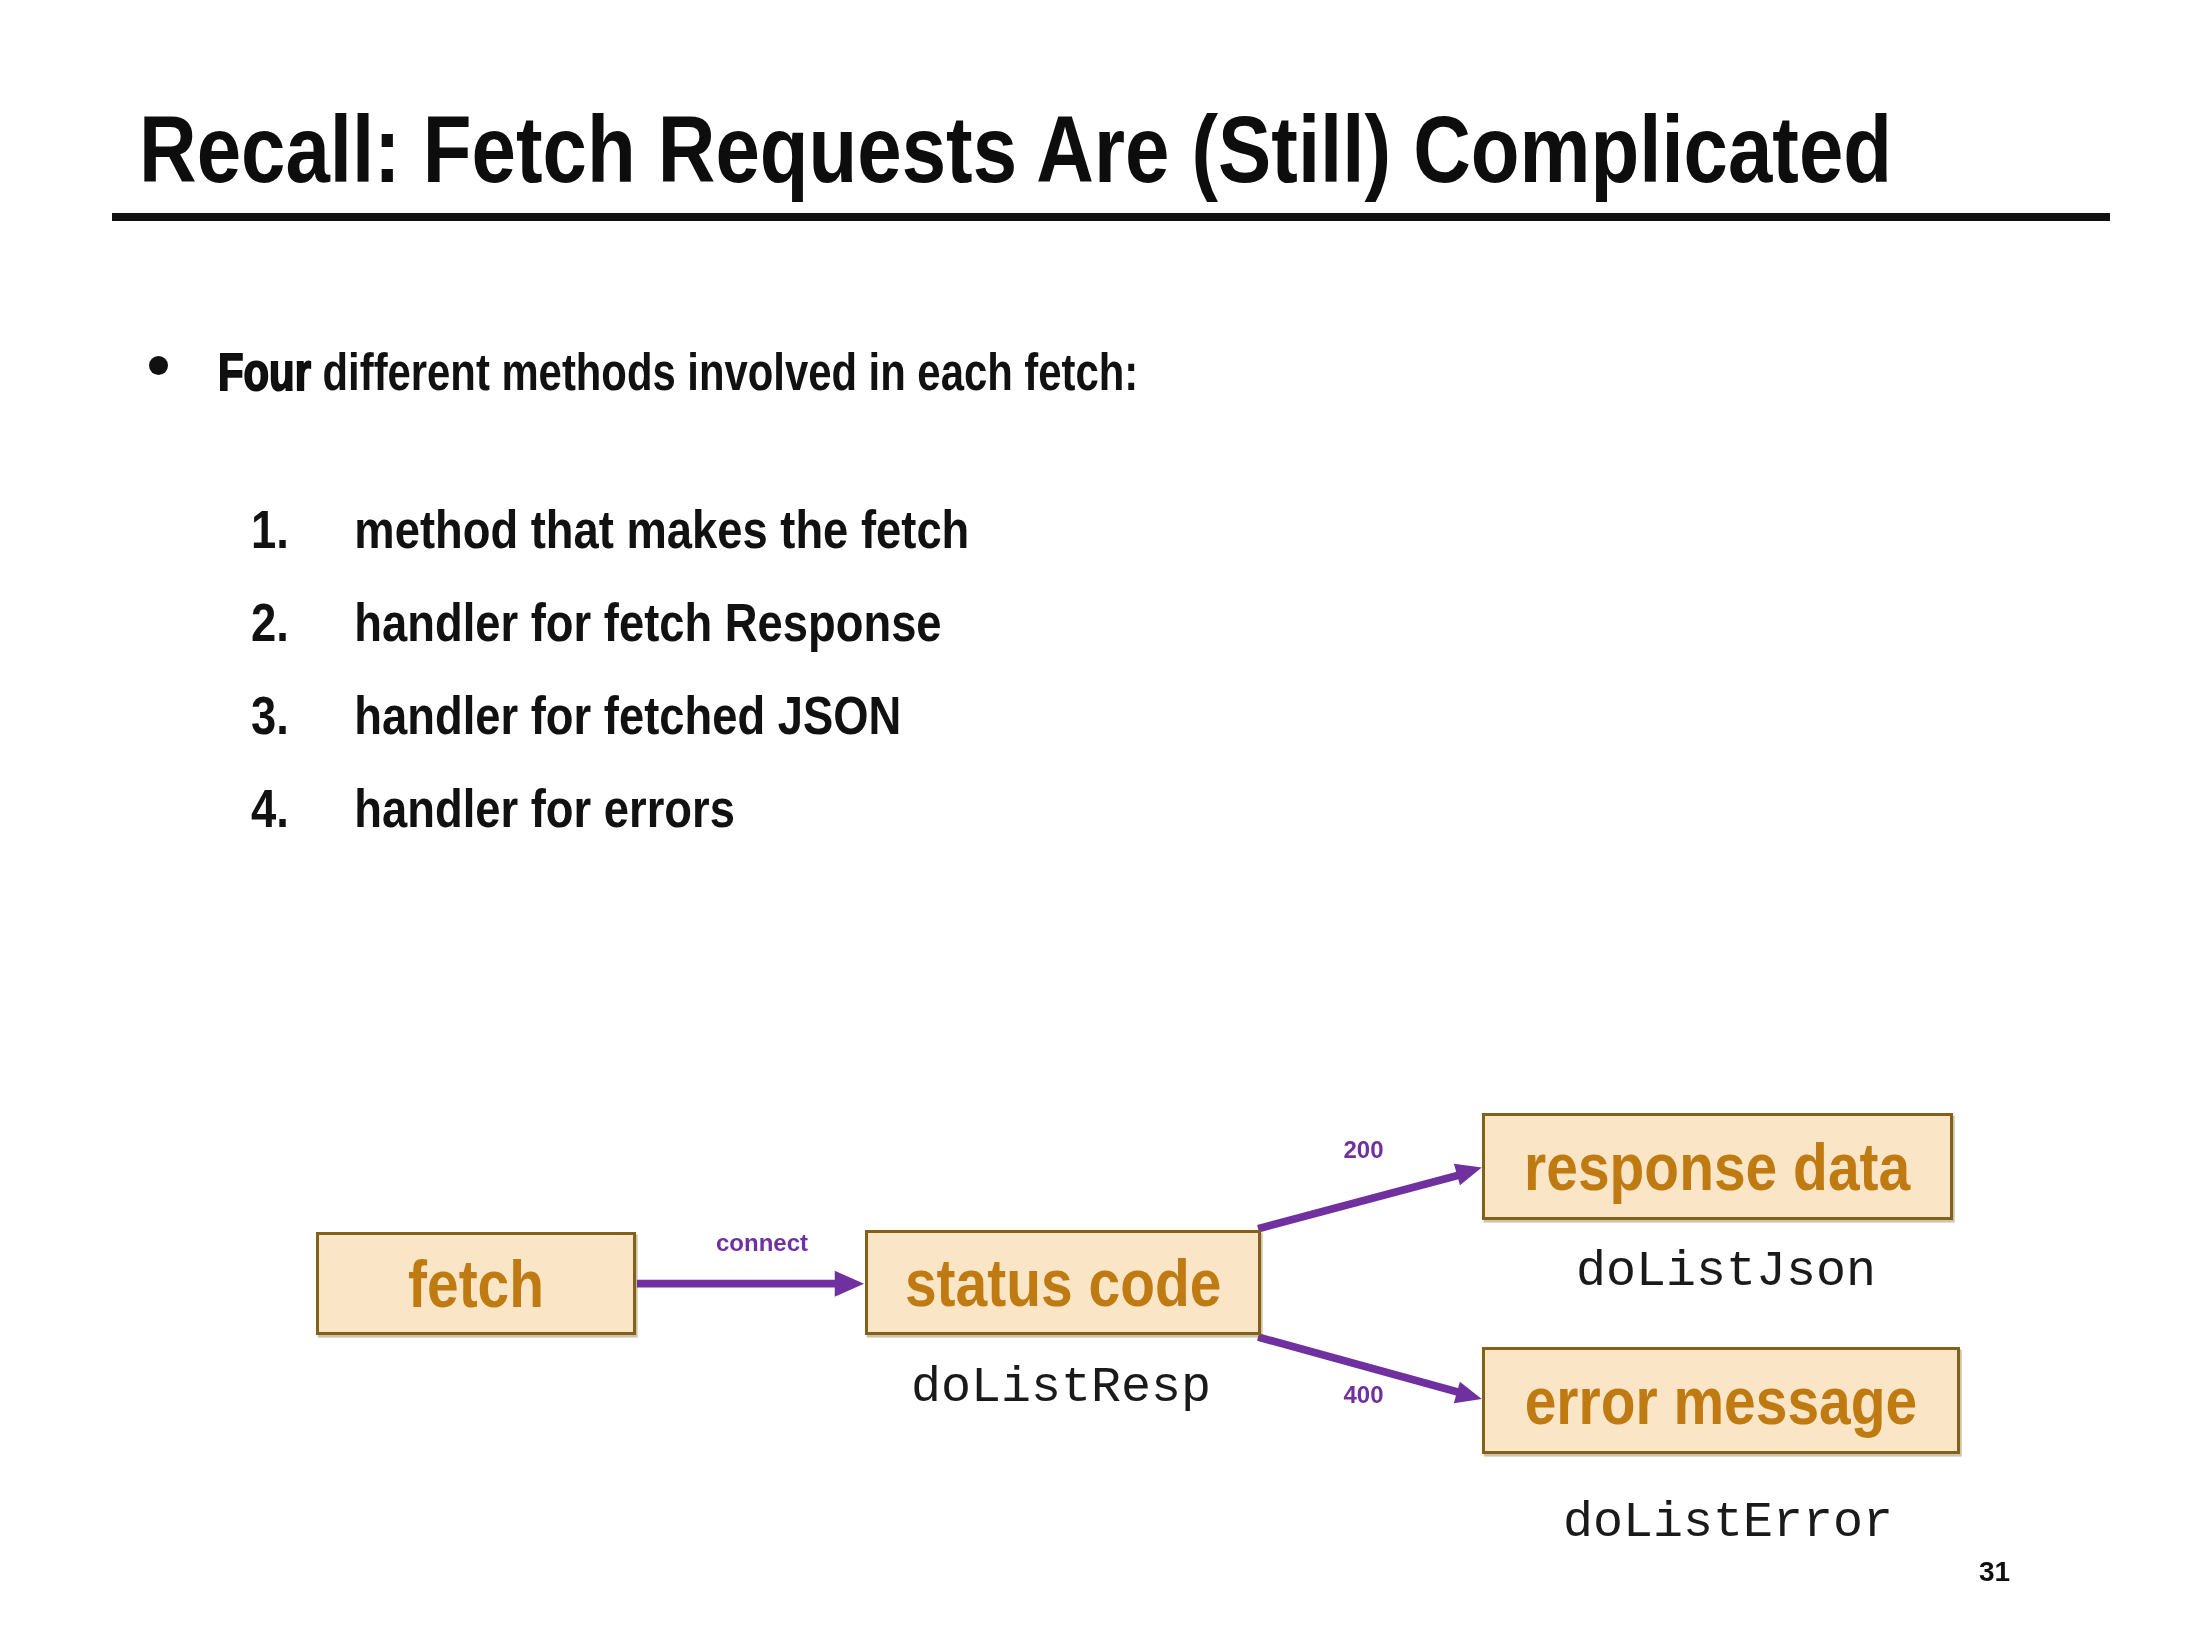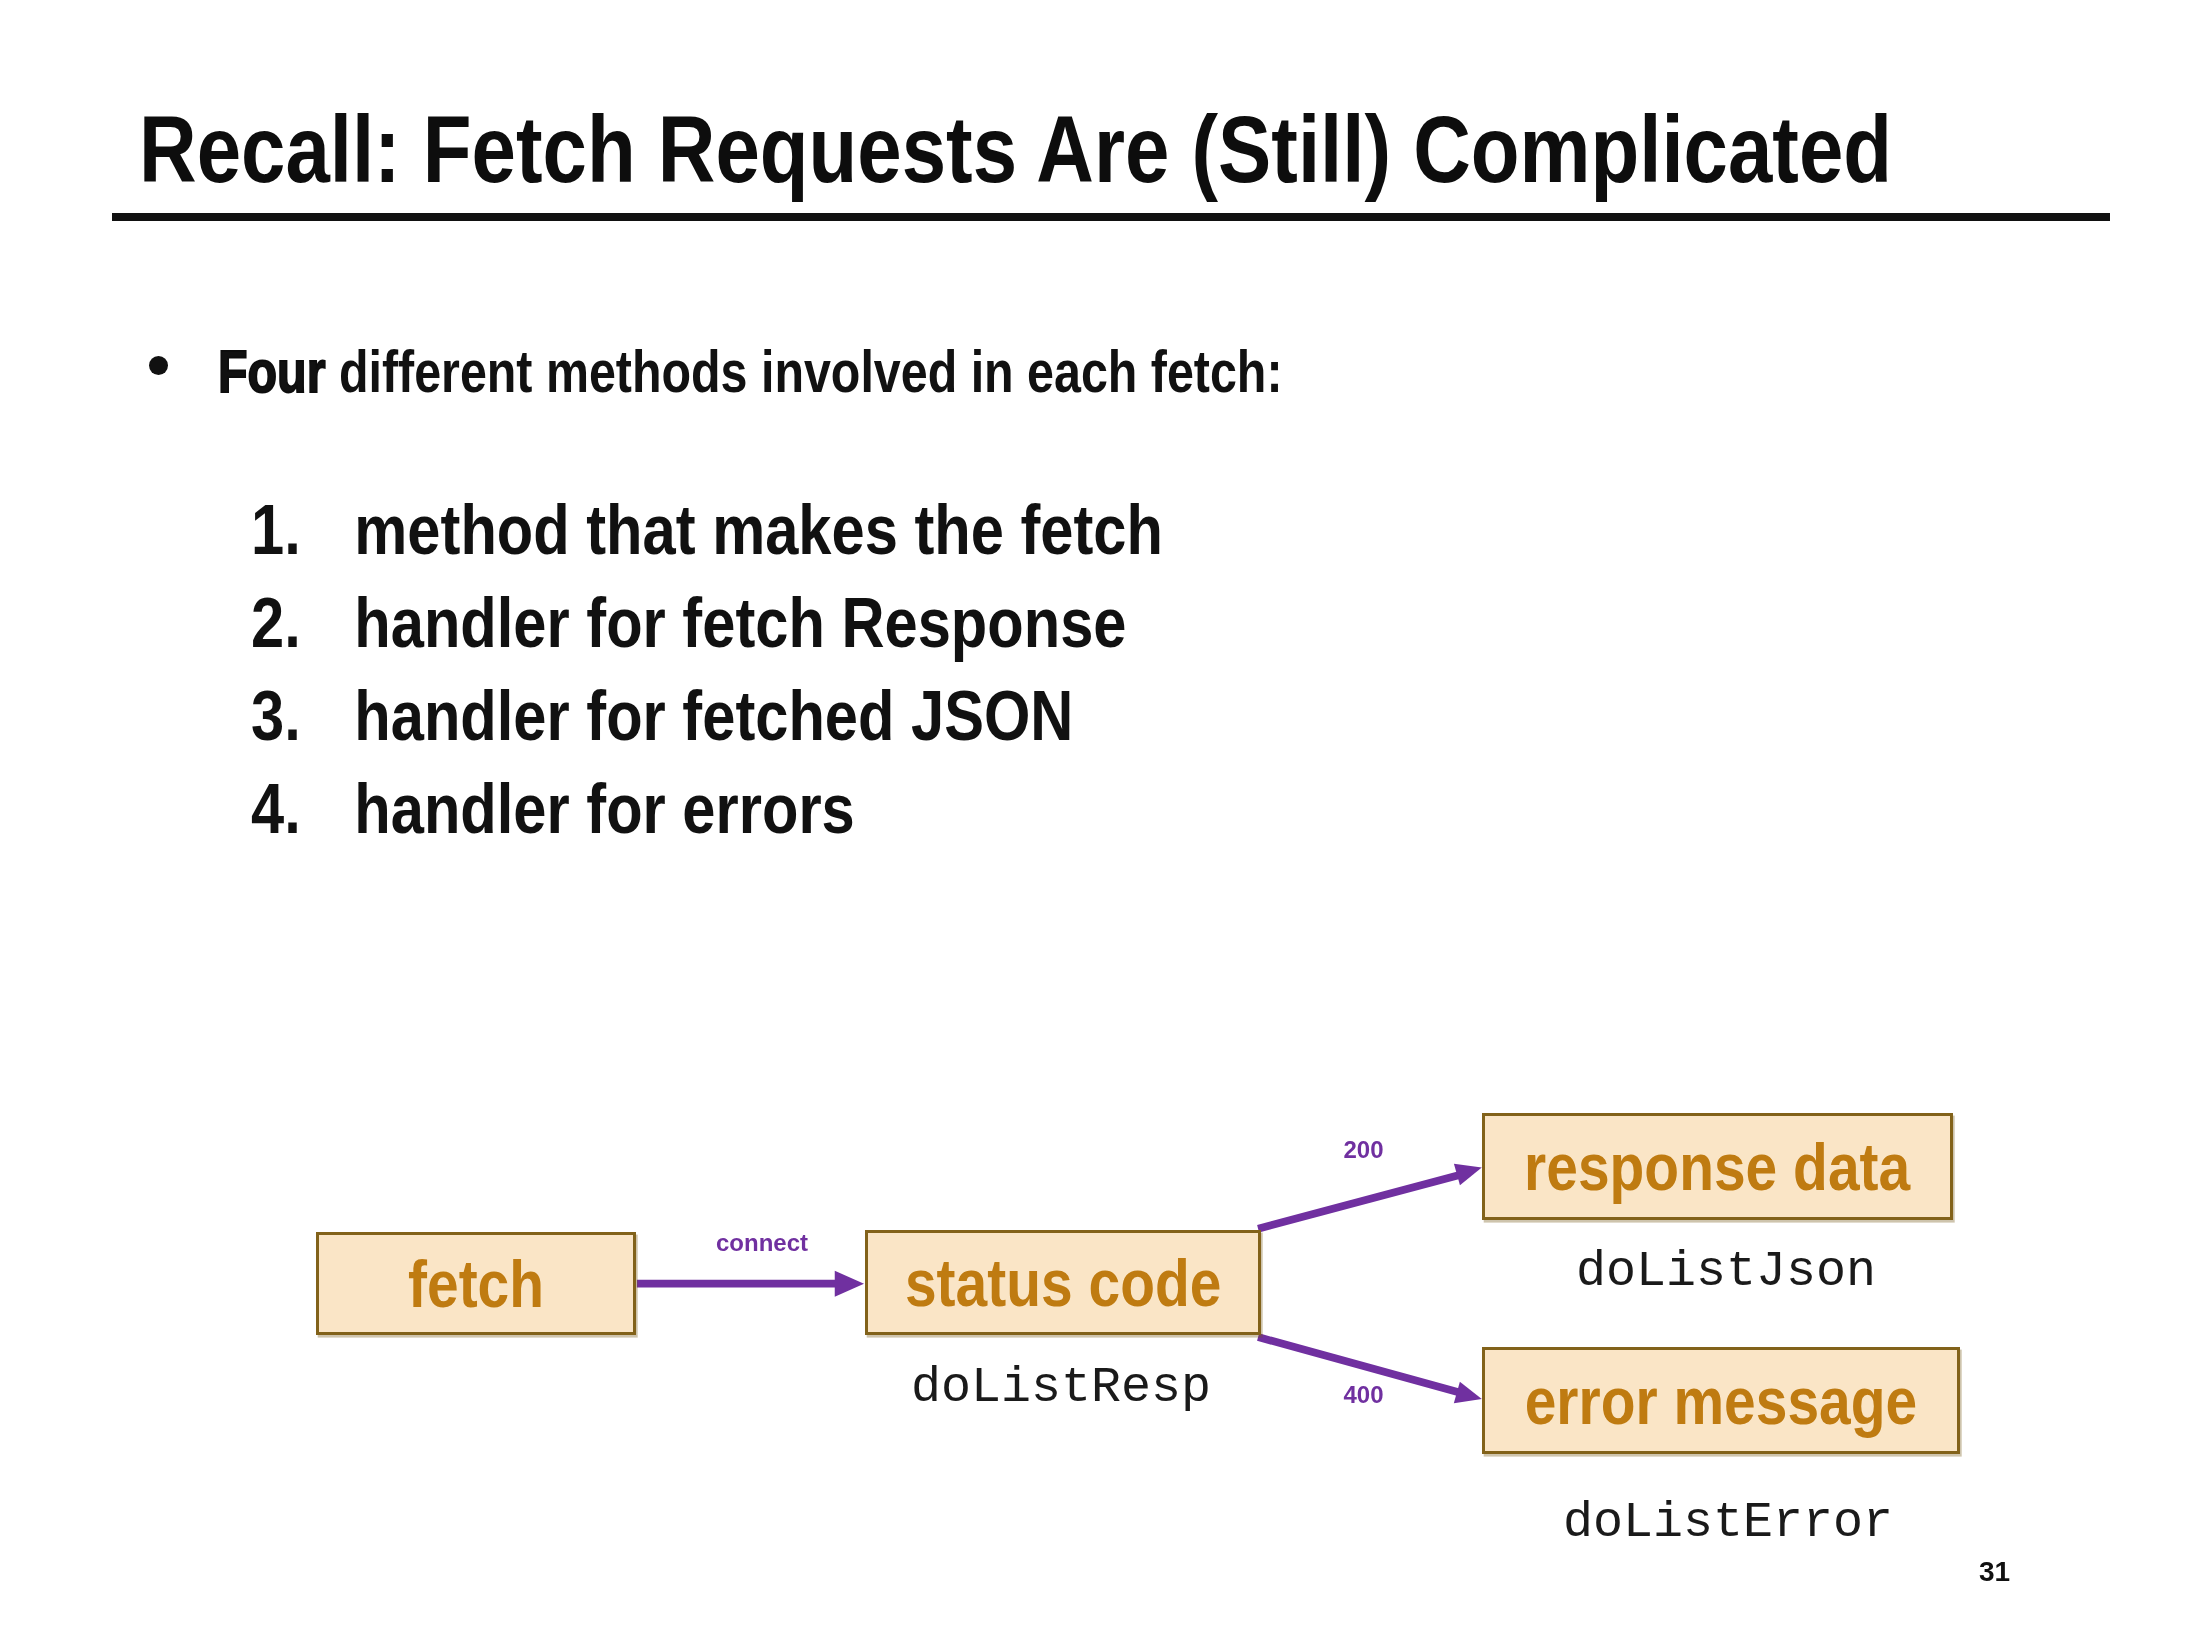--- a/index.html
+++ b/index.html
@@ -19,28 +19,28 @@
     position:absolute; left:112px; top:213px; width:1998px; height:7.7px;
     background:#111111;
   }
 
   .bullet-dot {
     position:absolute; left:149px; top:356px; width:19px; height:19px;
     border-radius:50%; background:#111111;
   }
   .bullet-line {
     position:absolute; left:218px; top:334px;
-    font-size:59px; font-weight:700; color:#111111; line-height:77px;
+    font-size:51px; font-weight:700; color:#111111; line-height:77px;
   }
   .bullet-line .condensed { transform:scaleX(0.82); }
   .lead-word { -webkit-text-stroke:1.9px #0d0d0d; }
 
   .list-row {
     position:absolute; left:251px;
-    font-size:71px; font-weight:700; color:#111111; line-height:65px;
+    font-size:54px; font-weight:700; color:#111111; line-height:65px;
   }
   .list-num { display:inline-block; width:123px; }
 
   .box {
     position:absolute; box-sizing:border-box;
     background:#FAE5C6; border:3.4px solid #82621A;
     box-shadow:1.7px 2.6px 0 rgba(115,86,20,0.35);
     display:flex; align-items:center; justify-content:center;
   }
   .box-label {

